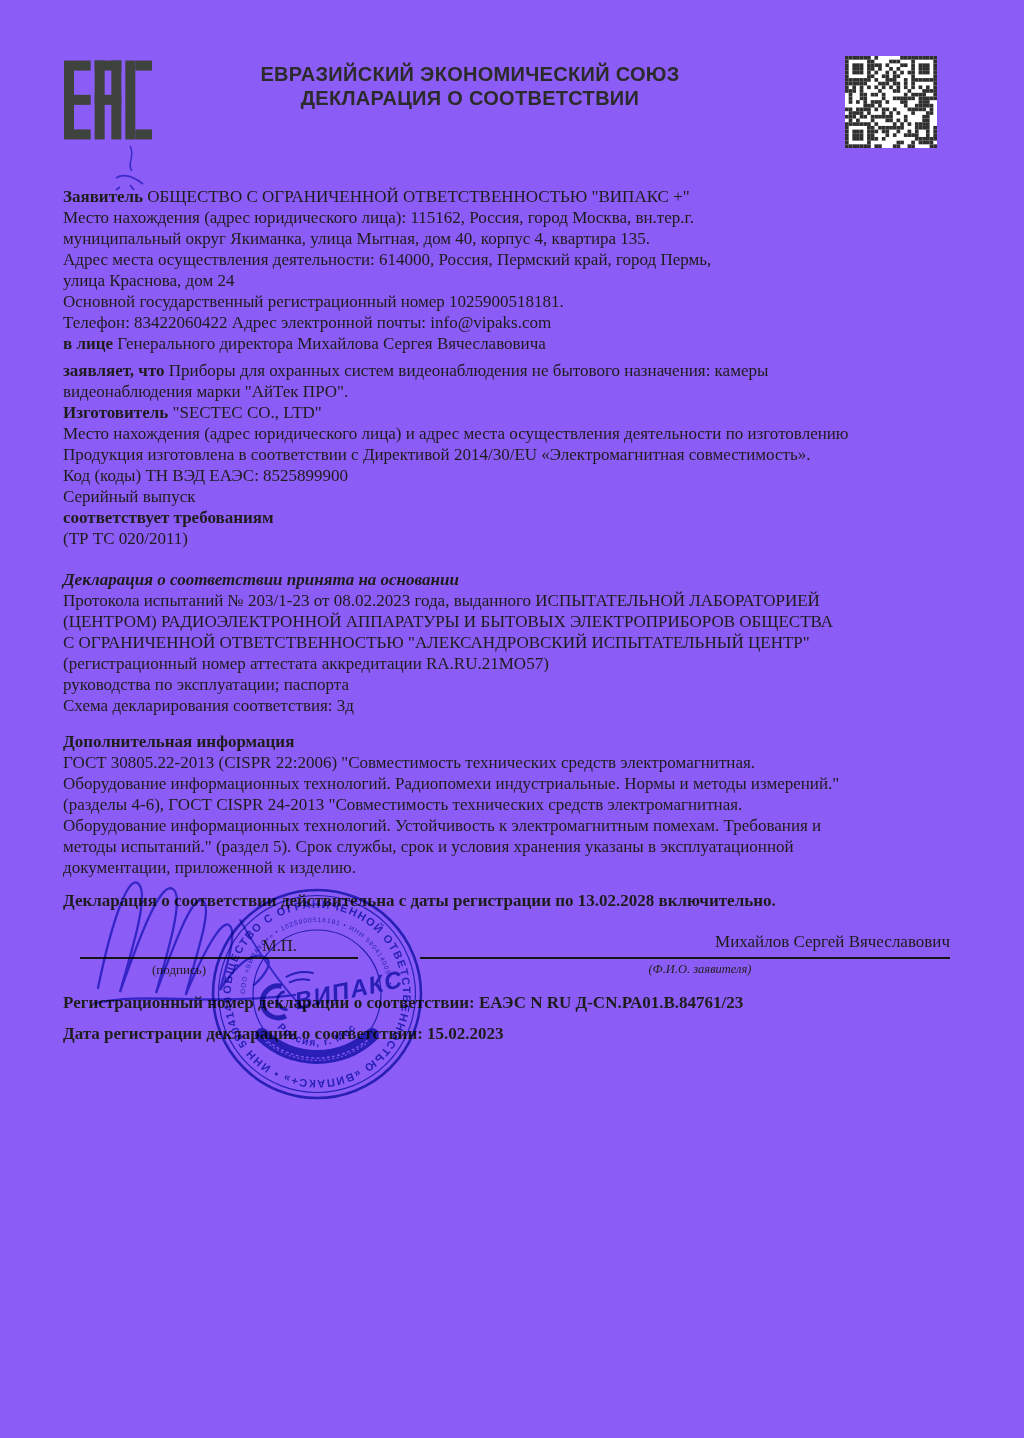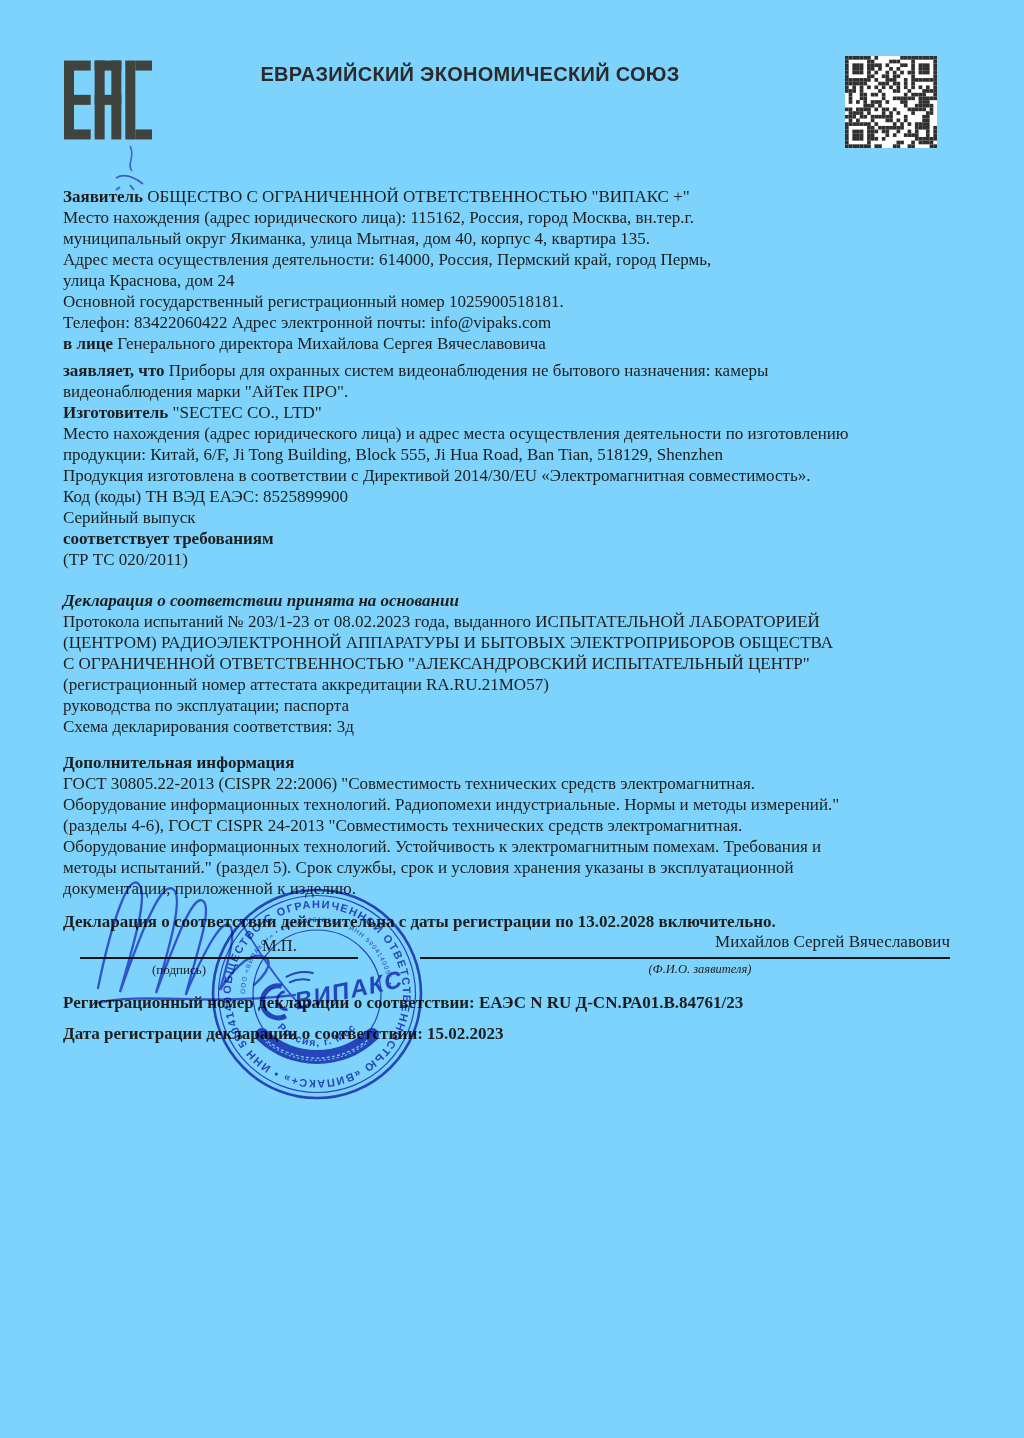--- a/index.html
+++ b/index.html
@@ -1,18 +1,18 @@
 <!DOCTYPE html>
 <html lang="ru"><head>
 <meta charset="utf-8">
 <style>
   html,body{margin:0;padding:0;background:#e8e8e8;}
   .page{
     position:relative; width:1024px; height:1438px; margin:0 auto;
-    background:#7dd3fc; overflow:hidden;
+    background:#8b5cf6; overflow:hidden;
     font-family:"Liberation Serif", serif; color:#1d1d1c;
   }
   
   .eac-logo{position:absolute; left:64px; top:60px; width:88px; height:80px;}
   .title-block{
     position:absolute; left:195px; top:62px; width:550px; text-align:center;
     font-family:"Liberation Sans", sans-serif; font-weight:bold;
     font-size:20px; line-height:24px; color:#2b2b2b; letter-spacing:.3px;
   }
   .qr{position:absolute; left:845px; top:56px; width:92px; height:92px;}
@@ -60,20 +60,21 @@
       <rect x="156" y="0" width="33" height="260"></rect>
 
       <rect x="202" y="0" width="33" height="260"></rect>
       <rect x="235" y="0" width="55" height="33"></rect>
       <rect x="235" y="227" width="55" height="33"></rect>
     </g>
   </svg>
 
   <div class="title-block">
     <div>ЕВРАЗИЙСКИЙ ЭКОНОМИЧЕСКИЙ СОЮЗ</div>
+    <div>ДЕКЛАРАЦИЯ О СООТВЕТСТВИИ</div>
   </div>
 
   <svg class="qr" id="qr-svg" viewBox="0 0 100 100" aria-hidden="true">
       <rect width="100" height="100" fill="#ffffff"></rect>
       <rect x="0.00" y="0.00" width="4.00" height="4.00" fill="#2f2f2f"></rect>
       <rect x="4.00" y="0.00" width="4.00" height="4.00" fill="#2f2f2f"></rect>
       <rect x="8.00" y="0.00" width="4.00" height="4.00" fill="#2f2f2f"></rect>
       <rect x="12.00" y="0.00" width="4.00" height="4.00" fill="#2f2f2f"></rect>
       <rect x="16.00" y="0.00" width="4.00" height="4.00" fill="#2f2f2f"></rect>
       <rect x="20.00" y="0.00" width="4.00" height="4.00" fill="#2f2f2f"></rect>
@@ -417,21 +418,20 @@
       <div class="line"><span>муниципальный округ Якиманка, улица Мытная, дом 40, корпус 4, квартира 135.</span></div>
       <div class="line"><span>Адрес места осуществления деятельности: 614000, Россия, Пермский край, город Пермь,</span></div>
       <div class="line"><span>улица Краснова, дом 24</span></div>
       <div class="line"><span>Основной государственный регистрационный номер 1025900518181.</span></div>
       <div class="line"><span>Телефон: 83422060422 Адрес электронной почты: info@vipaks.com</span></div>
       <div class="line"><b>в лице </b><span>Генерального директора Михайлова Сергея Вячеславовича</span></div>
       <div class="line" style="margin-top: 6px;"><b>заявляет, что </b><span>Приборы для охранных систем видеонаблюдения не бытового назначения: камеры</span></div>
       <div class="line"><span>видеонаблюдения марки "АйТек ПРО".</span></div>
       <div class="line"><b>Изготовитель </b><span>"SECTEC CO., LTD"</span></div>
       <div class="line"><span>Место нахождения (адрес юридического лица) и адрес места осуществления деятельности по изготовлению</span></div>
-      <div class="line"><span>продукции: Китай, 6/F, Ji Tong Building, Block 555, Ji Hua Road, Ban Tian, 518129, Shenzhen</span></div>
       <div class="line"><span>Продукция изготовлена в соответствии с Директивой 2014/30/EU «Электромагнитная совместимость».</span></div>
       <div class="line"><span>Код (коды) ТН ВЭД ЕАЭС: 8525899900</span></div>
       <div class="line"><span>Серийный выпуск</span></div>
       <div class="line" style=""><b>соответствует требованиям</b></div>
       <div class="line"><span>(ТР ТС 020/2011)</span></div>
       <div class="line" style="margin-top: 20px; font-style: italic;"><b>Декларация о соответствии принята на основании</b></div>
       <div class="line"><span>Протокола испытаний № 203/1-23 от 08.02.2023 года, выданного ИСПЫТАТЕЛЬНОЙ ЛАБОРАТОРИЕЙ</span></div>
       <div class="line"><span>(ЦЕНТРОМ) РАДИОЭЛЕКТРОННОЙ АППАРАТУРЫ И БЫТОВЫХ ЭЛЕКТРОПРИБОРОВ ОБЩЕСТВА</span></div>
       <div class="line"><span>С ОГРАНИЧЕННОЙ ОТВЕТСТВЕННОСТЬЮ "АЛЕКСАНДРОВСКИЙ ИСПЫТАТЕЛЬНЫЙ ЦЕНТР"</span></div>
       <div class="line"><span>(регистрационный номер аттестата аккредитации RA.RU.21МО57)</span></div>

